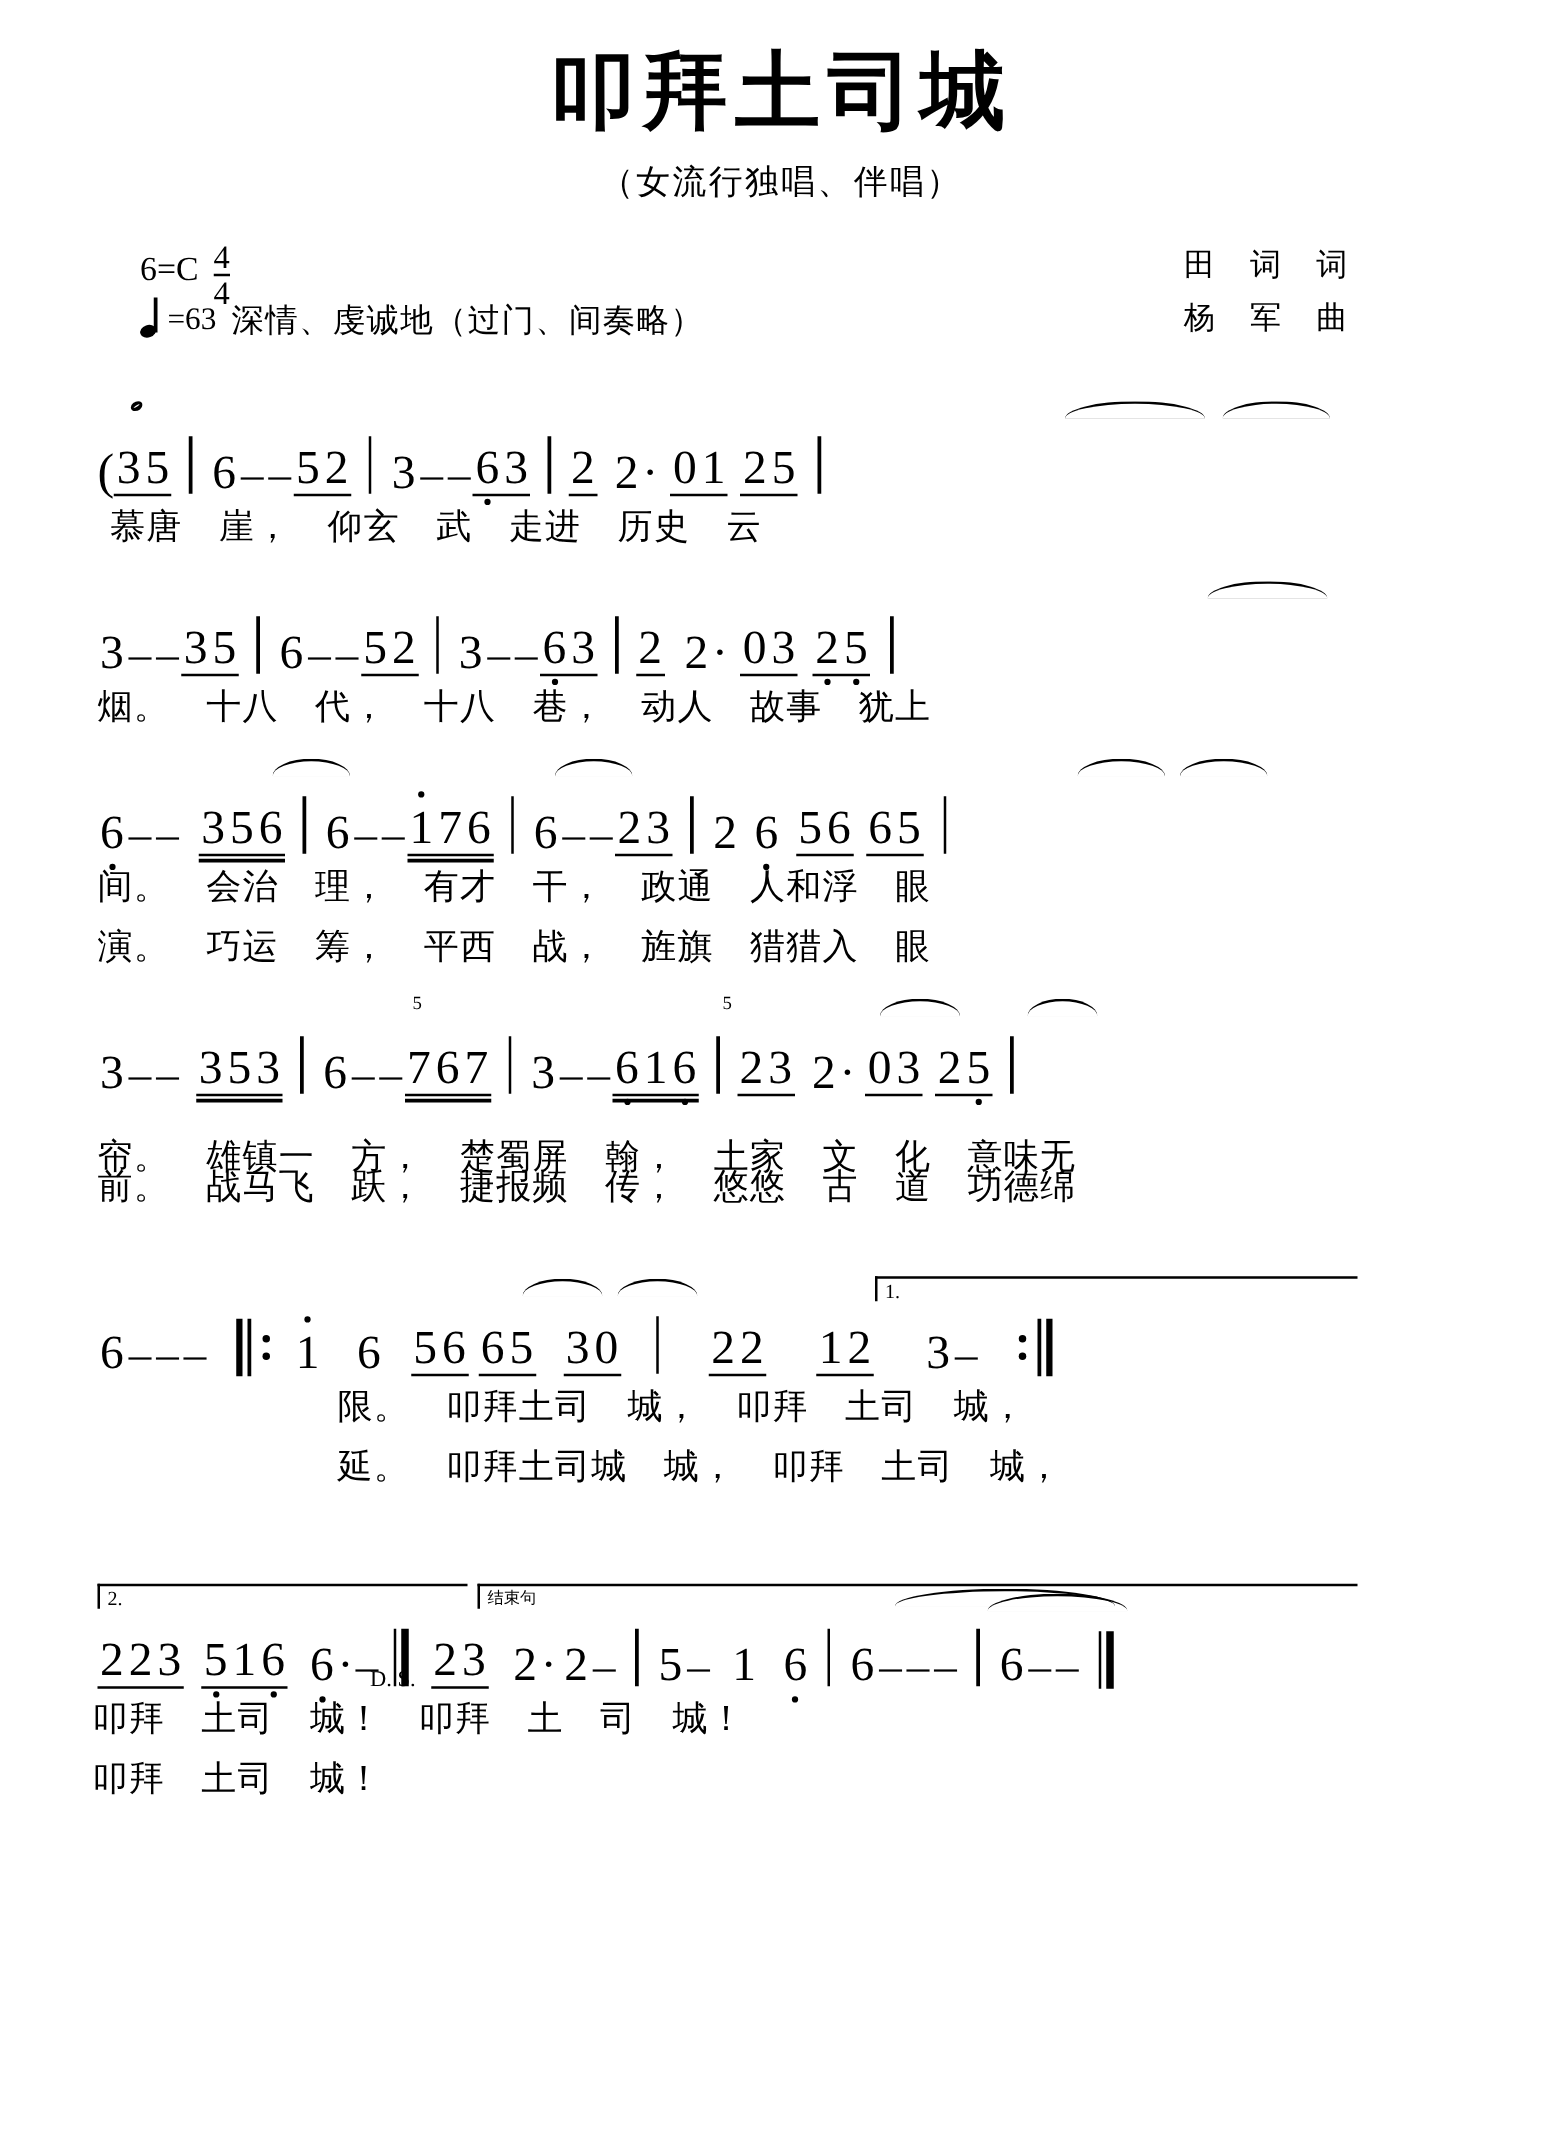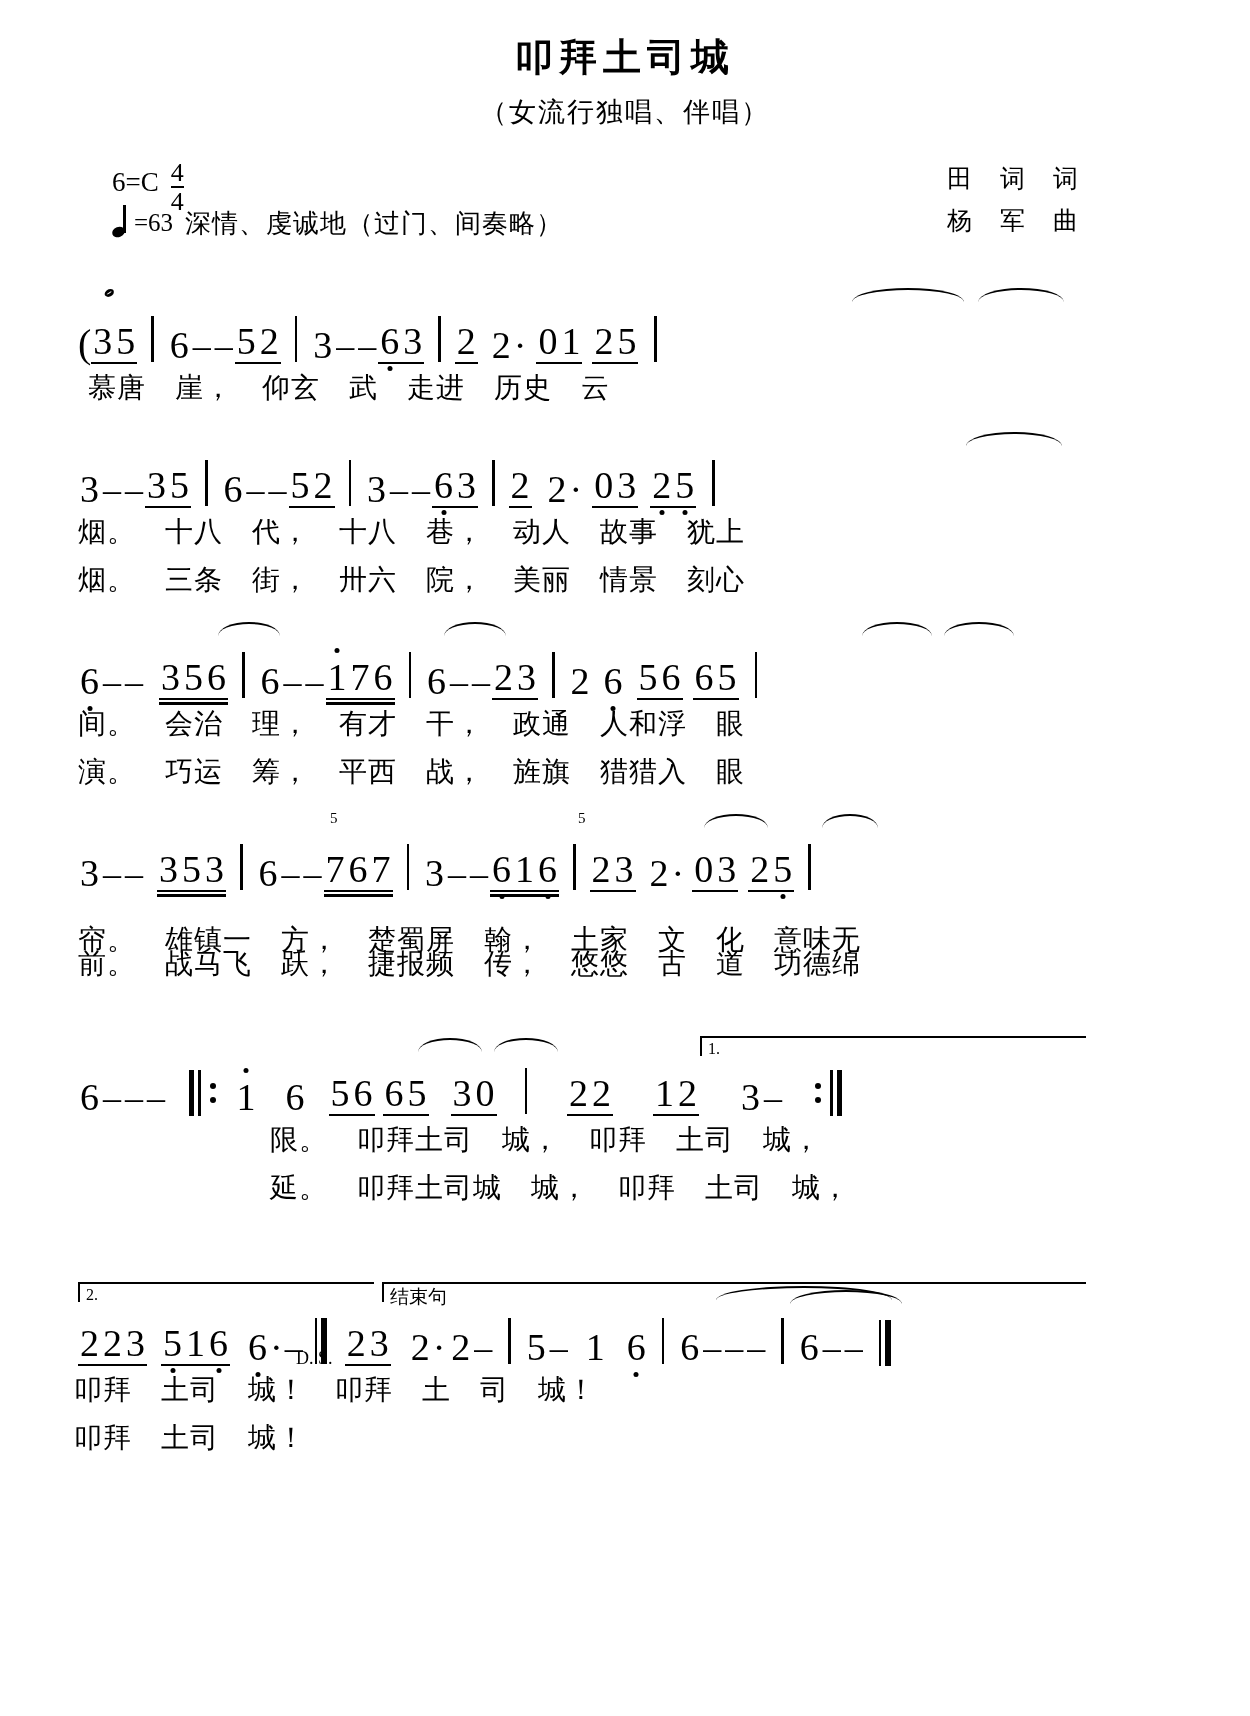--- a/index.html
+++ b/index.html
@@ -13,21 +13,21 @@
     overflow:hidden;
   }
 
   
   .sheet { position:relative; width:1250px; height:1716px; }
 
   .title {
     text-align:center;
     font-family:"DejaVu Serif", serif;
     font-weight:bold;
-    font-size:38px;
+    font-size:68px;
     letter-spacing:6px;
     margin-top:36px;
     line-height:1.1;
   }
   .subtitle {
     text-align:center;
     font-family:"DejaVu Serif", serif;
     font-size:27px;
     letter-spacing:2px;
     margin-top:16px;
@@ -135,21 +135,21 @@
 
   
   .segno {
     position:absolute; font-size:34px; font-family:"DejaVu Sans", sans-serif; font-weight:bold;
   }
   .ending-box {
     position:absolute; border-top:2.5px solid #000; border-left:2.5px solid #000;
     height:20px;
   }
   .ending-box .lab { position:absolute; left:6px; top:2px; font-size:16px; font-family:"Liberation Serif",serif;}
-  .ending-box .lab-cn { position:absolute; left:6px; top:0px; font-size:19px; font-family:"DejaVu Serif",serif;}
+  .ending-box .lab-cn { position:absolute; left:6px; top:0px; font-size:13px; font-family:"DejaVu Serif",serif;}
 
   .repeat-start, .repeat-end { position:relative; display:flex; align-items:flex-end; height:48px; }
   .rp-thick { width:5px; height:46px; background:#000; }
   .rp-thin { width:2.5px; height:46px; background:#000; margin:0 4px; }
   .rp-dots { display:flex; flex-direction:column; justify-content:center; height:46px; margin:0 5px; gap:8px; }
   .rp-dots span { width:6px; height:6px; background:#000; border-radius:50%; }
 
   .final-bar { display:flex; align-items:flex-end; height:46px; }
   .final-bar .t { width:2.5px; height:46px; background:#000; }
   .final-bar .k { width:5.5px; height:46px; background:#000; margin-left:4px; }
@@ -290,23 +290,20 @@
       <span class="group b1" style="margin-left:12px;">
         <span class="note oct-low">2</span>
         <span class="note oct-low">5</span>
       </span>
       <span class="barline" style="margin-left:16px;"></span>
       <span class="slur" style="left:966px;top:-14px;width:96px;"></span>
     </div>
     <div class="lyricrow">
       <span class="lyr" style="left:78px;">烟。　十八　代，　十八　巷，　动人　故事　犹上</span>
     </div>
-    <div class="lyricrow">
-      <span class="lyr" style="left:78px;">烟。　三条　街，　卅六　院，　美丽　情景　刻心</span>
-    </div>
   </div>
 
   <div class="system" style="margin-top:34px;">
     <div class="noterow">
       <span class="note oct-low">6</span>
       <span class="note dash">–</span>
       <span class="note dash">–</span>
       <span class="group b2" style="margin-left:14px;">
         <span class="note">3</span>
         <span class="note">5</span>

